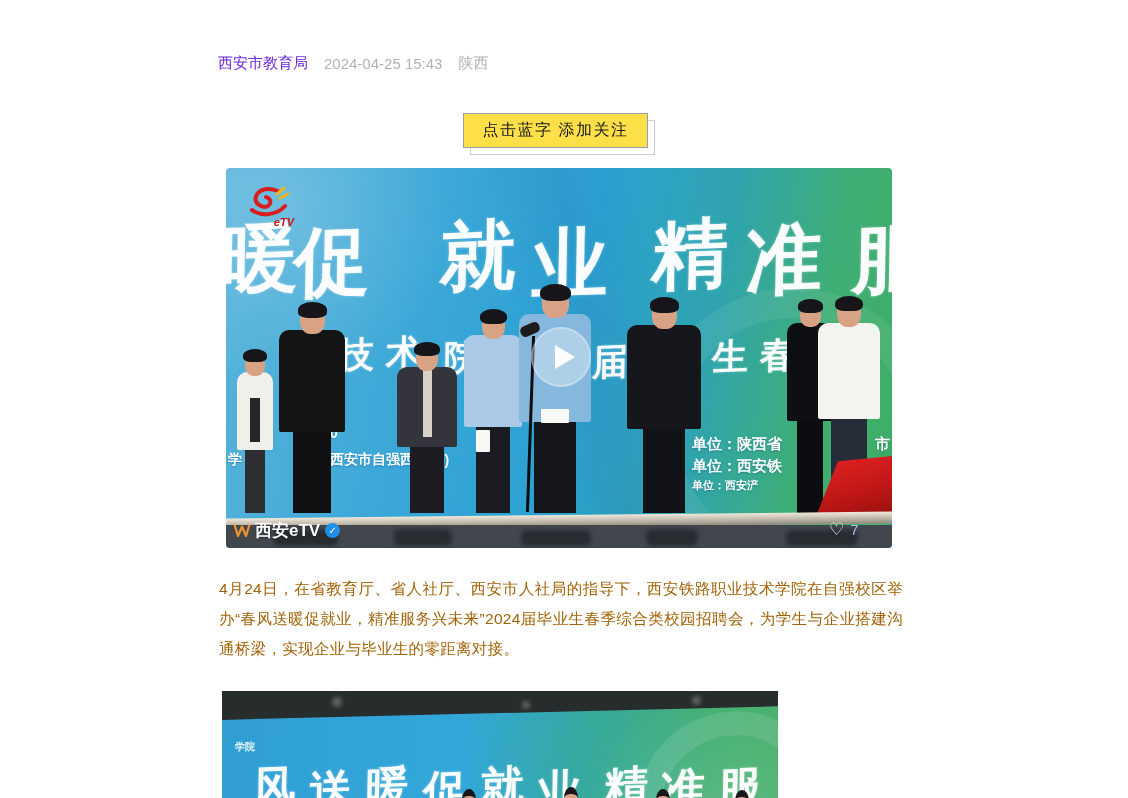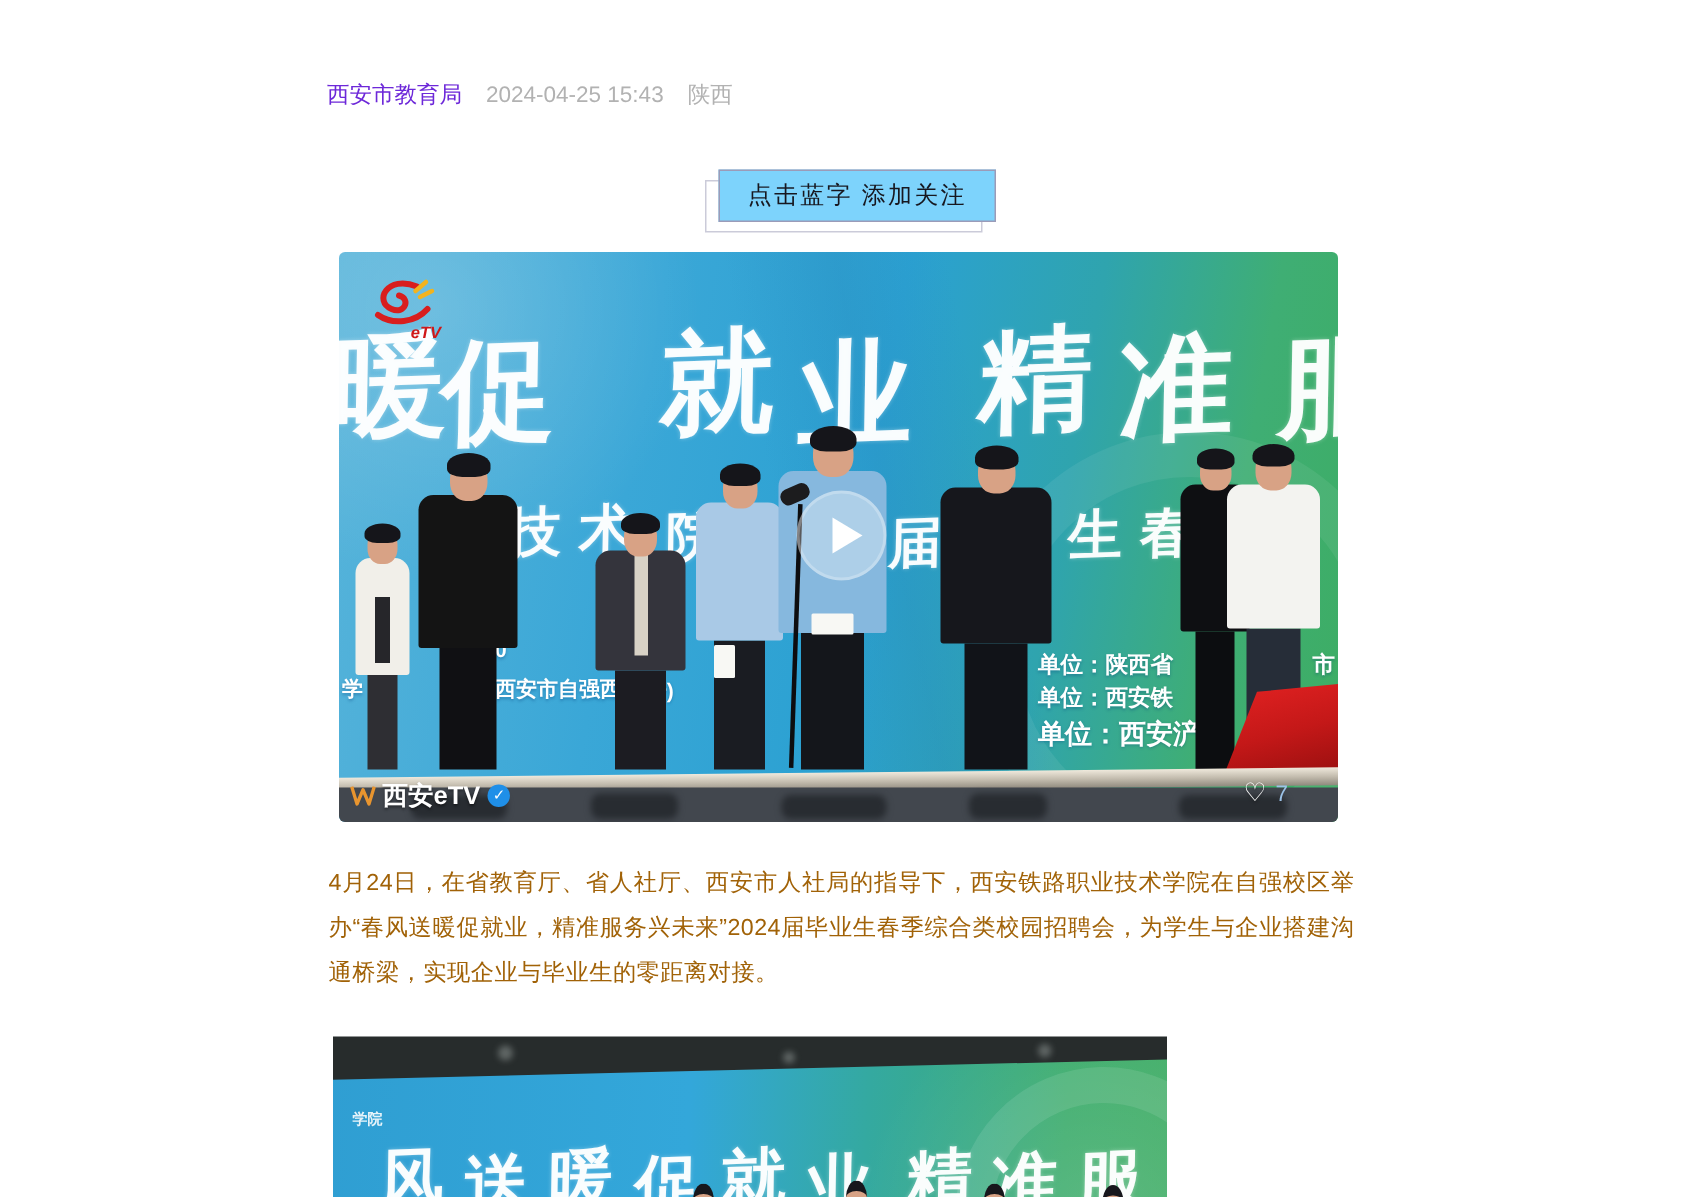--- a/index.html
+++ b/index.html
@@ -10,22 +10,22 @@
   .title{position:absolute;left:218px;top:6px;width:700px;font-size:22px;line-height:30px;
          font-weight:700;color:#333;letter-spacing:.5px;}
   .byline{position:absolute;left:218px;top:54px;font-size:15px;display:flex;align-items:center;}
   .author{color:#6d28d9;margin-right:16px;cursor:pointer;}
   .meta{color:#b2b2b2;margin-right:16px;}
 
   
   .follow-wrap{position:absolute;left:463px;top:113px;width:193px;height:43px;}
   .follow-shadow{position:absolute;left:7px;top:7px;width:183px;height:33px;
                  border:1px solid #cbcbd9;background:#fff;}
-  .follow-btn{position:absolute;left:16px;top:0;width:183px;height:33px;border:1px solid #9b9bb8;
-              background:#7dd3fc;display:flex;align-items:center;justify-content:center;
+  .follow-btn{position:absolute;left:0;top:0;width:183px;height:33px;border:1px solid #9b9bb8;
+              background:#fde047;display:flex;align-items:center;justify-content:center;
               font-size:16px;color:#17171f;letter-spacing:1.5px;cursor:pointer;}
 
   
   .video{position:absolute;left:226px;top:168px;width:666px;height:380px;border-radius:4px;
          overflow:hidden;cursor:pointer;
          background:
            radial-gradient(circle at 9% 10%, rgba(255,255,255,.18), rgba(255,255,255,0) 26%),
            linear-gradient(78deg, rgba(255,255,255,0) 45%, rgba(40,135,185,.28) 55%, rgba(255,255,255,0) 65%),
            linear-gradient(100deg,#58b4da 0%,#3aa7d7 30%,#2ba1d2 52%,#2fa4ae 70%,#3fae74 86%,#3dad63 100%);}
   .vring{position:absolute;right:-46px;top:120px;width:230px;height:230px;border-radius:50%;
@@ -136,21 +136,21 @@
 
     <span class="vtext" style="left:25px;top:259px;font-size:14px">1</span>
     <span class="vtext" style="left:104px;top:258px;font-size:14px">0</span>
     <span class="vtext" style="left:2px;top:284px;font-size:14px">学</span>
     <span class="vtext" style="left:90px;top:284px;font-size:14px">（西安市自强西</span>
     <span class="vtext" style="left:189px;top:285px;font-size:14px">33号)</span>
 
     <span class="vtext" style="left:466px;top:268px;font-size:15px">单位：陕西省</span>
     <span class="vtext" style="left:649px;top:268px;font-size:15px">市</span>
     <span class="vtext" style="left:466px;top:290px;font-size:15px">单位：西安铁</span>
-    <span class="vtext" style="left:466px;top:312px;font-size:18px">单位：西安浐</span>
+    <span class="vtext" style="left:466px;top:312px;font-size:11px">单位：西安浐</span>
 
     <div class="person" style="left:11px;top:184px;width:36px;height:161px;z-index:2">
       <div class="p-head" style="width:20px;height:24px">
           <div class="p-hair"></div>
         </div>
       <div class="p-torso" style="background:#f1efe9;height:78px">
         <div class="p-stripe" style="left:13px;top:26px;width:10px;height:44px;background:#26262a"></div>
       </div>
       <div class="p-legs" style="background:#2e2e33"></div>
     </div>

